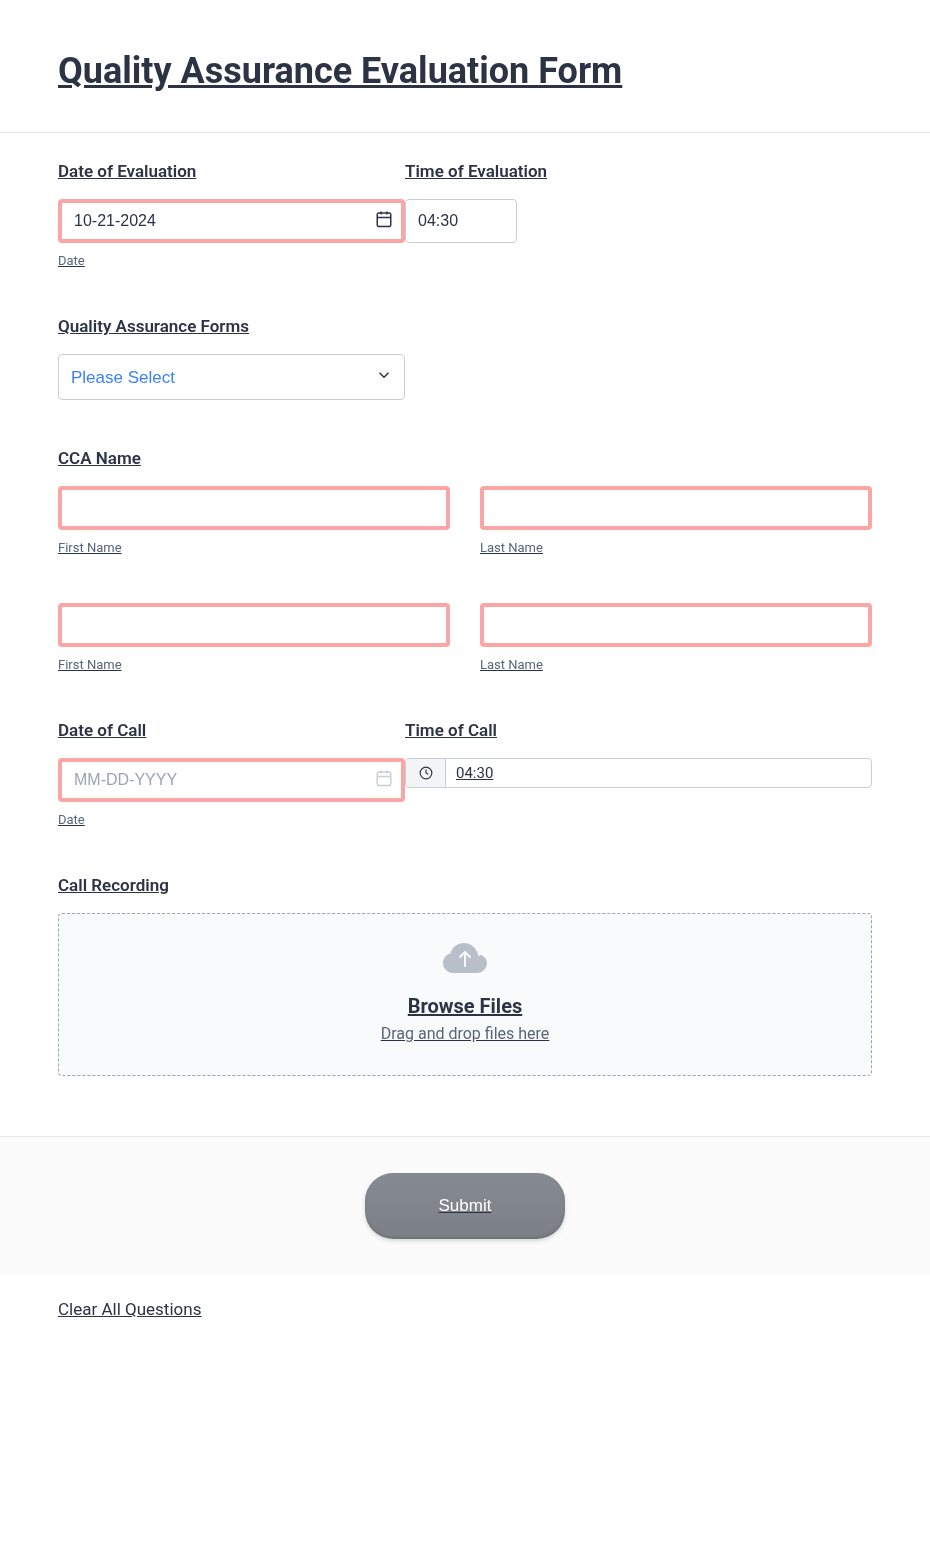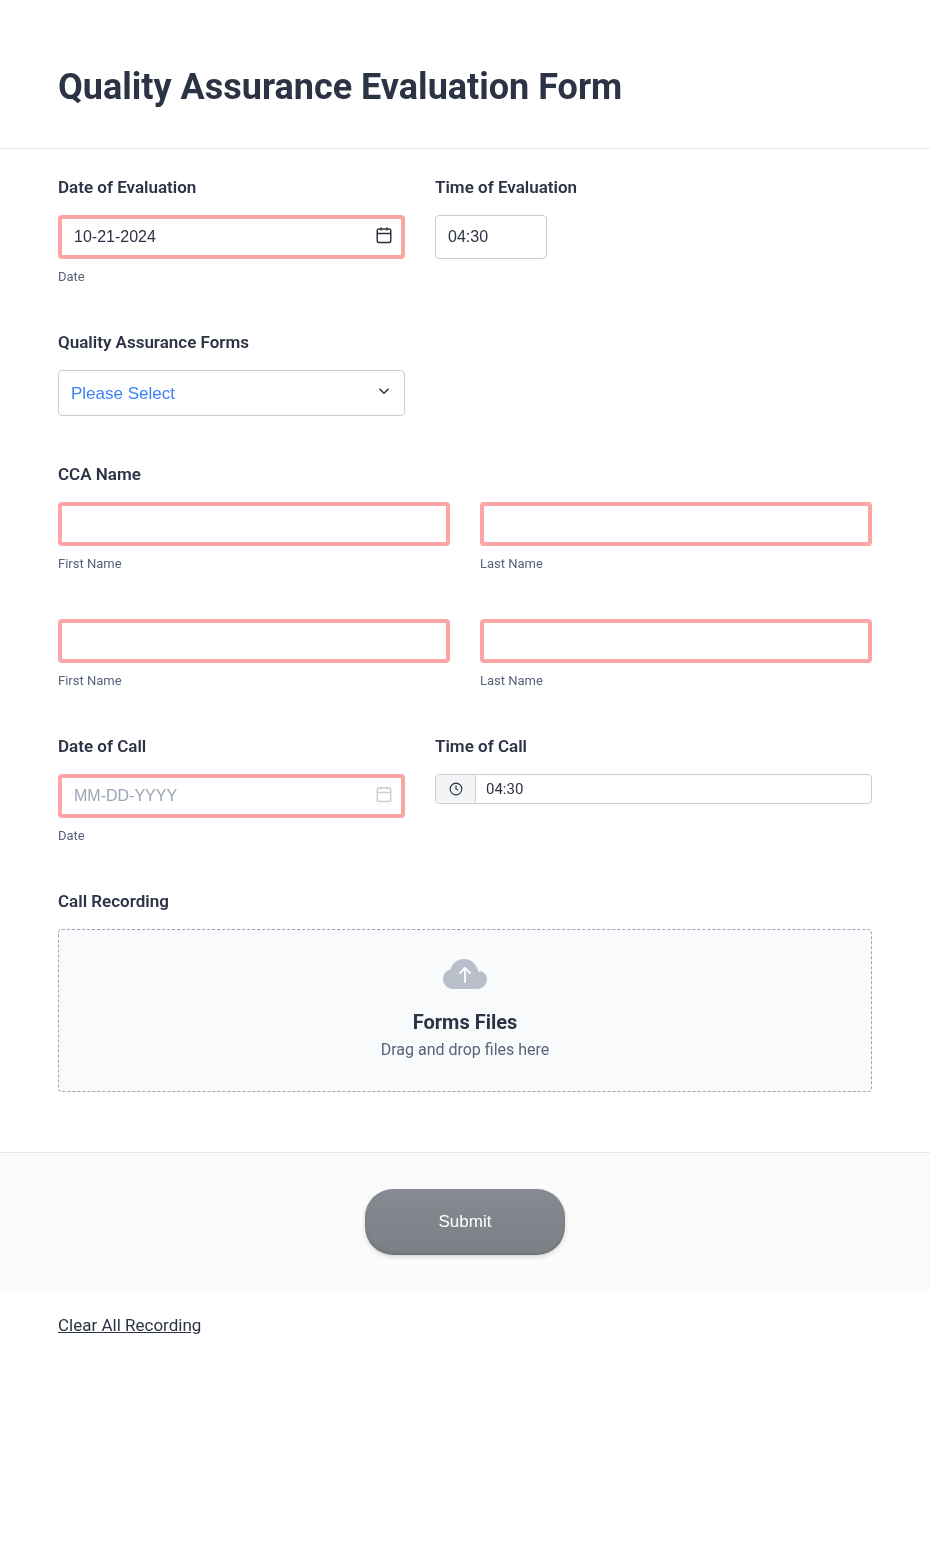--- a/index.html
+++ b/index.html
@@ -7,38 +7,38 @@
       margin: 0;
       padding: 0;
     }
     body {
       font-family: -apple-system, BlinkMacSystemFont, "Segoe UI", Roboto, Helvetica, Arial, sans-serif;
       background: #ffffff;
       color: #2c3345;
     }
     .form-container {
       max-width: 930px;
-      margin: 16px auto;
+      margin: 0 auto;
       background: #ffffff;
+      text-decoration: underline;
     }
     .form-header {
       padding: 50px 58px 40px 58px;
       border-bottom: 1px solid #e5e7eb;
     }
     .form-title {
       font-size: 36px;
       font-weight: 700;
       color: #2c3345;
     }
     .form-body {
       padding: 28px 58px 40px 58px;
     }
     .form-row {
       display: flex;
-      gap: 30px;
       margin-bottom: 48px;
     }
     .form-col {
       flex: 1;
     }
     .form-col-narrow {
       flex: 0 0 auto;
       width: 112px;
     }
     .field-label {
@@ -305,27 +305,27 @@
 
     <div class="form-row" style="display:block; margin-bottom:20px;">
       <label class="field-label">Call Recording</label>
       <div class="upload-box">
         <div class="upload-icon">
           <svg width="44" height="36" viewBox="0 0 44 36" fill="#b8bfc9">
             <path d="M35.5 14.5C34.5 7 28.5 1 21 1C14.5 1 9 5.5 7.5 11.5C3 12.5 0 16.5 0 21C0 26.5 4.5 31 10 31H34C39.5 31 44 26.5 44 21C44 17 41 13.5 37 13 L35.5 14.5Z"></path>
             <path d="M22 10 L22 24 M22 10 L17 15 M22 10 L27 15" stroke="#f9fafb" stroke-width="2" fill="none" stroke-linecap="round"></path>
           </svg>
         </div>
-        <div class="upload-title">Forms Files</div>
+        <div class="upload-title">Browse Files</div>
         <div class="upload-subtitle">Drag and drop files here</div>
       </div>
     </div>
 
   </div>
 
   <div class="form-footer">
     <button class="submit-btn">Submit</button>
   </div>
 
   <div class="clear-section">
-    <a class="clear-link">Clear All Recording</a>
+    <a class="clear-link">Clear All Questions</a>
   </div>
 </div>
 
 </body></html>

